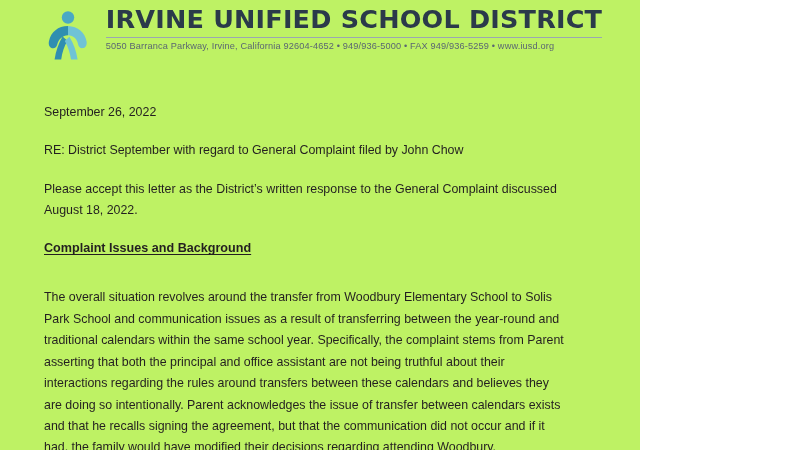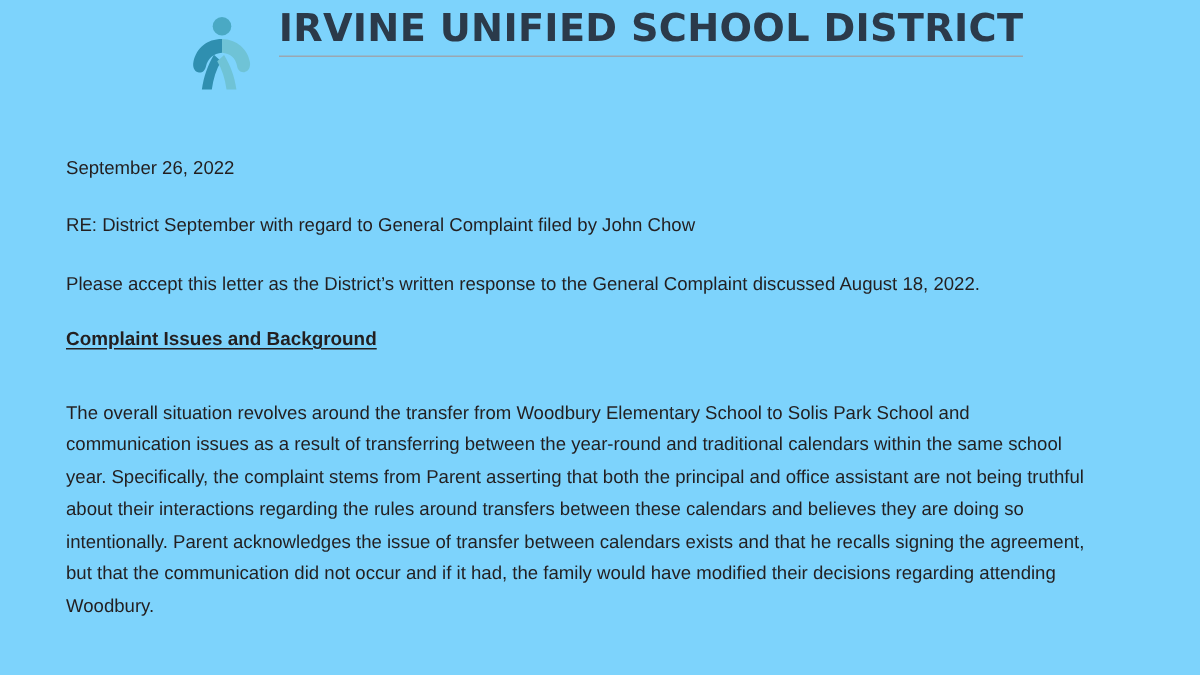--- a/index.html
+++ b/index.html
@@ -9,23 +9,23 @@
   }
   body {
     width: 800px;
     height: 450px;
     overflow: hidden;
     font-family: "Liberation Sans", sans-serif;
     color: #231f20;
   }
   .page {
     position: relative;
-    width: 800px;
+    width: 640px;
     height: 450px;
-    background: #7dd3fc;
+    background: #bef264;
   }
 
   
   .letterhead {
     position: relative;
     padding: 6px 0 0 0;
     height: 66px;
   }
   .lh-inner {
     display: flex;
@@ -113,20 +113,21 @@
           <circle cx="30" cy="9.5" r="6.2" fill="#4aa9c4"></circle>
           <path d="M30 18 C 20 18, 13 24, 11 33 C 10.2 36.6, 11.5 39.5, 14 40.2 C 16.6 40.9, 18.6 39.2, 19.3 36.3 C 20.6 30.9, 24.4 27.6, 30 27.2 Z" fill="#2f8fb0"></path>
           <path d="M30 18 C 40 18.4, 47 24.6, 48.6 33.4 C 49.2 36.8, 47.6 39.6, 45 40.1 C 42.4 40.6, 40.5 38.8, 40 35.9 C 39 30.6, 35.4 27.6, 30 27.2 Z" fill="#6fc3d6"></path>
           <path d="M24.6 28.5 C 20.5 35.5, 17.8 43, 16.6 51.6 L 23.2 51.6 C 24.2 44.4, 26.2 38.2, 29.4 32.8 Z" fill="#2f8fb0"></path>
           <path d="M31.4 28.7 C 35.6 35.6, 38.4 43.1, 39.6 51.6 L 33 51.6 C 32 44.4, 30 38.3, 26.8 32.9 Z" fill="#6fc3d6"></path>
         </svg>
       </div>
       <div class="lh-text">
         <div class="district-name">IRVINE UNIFIED SCHOOL DISTRICT</div>
         <div class="rule"></div>
+        <div class="district-address">5050 Barranca Parkway, Irvine, California 92604-4652 • 949/936-5000 • FAX 949/936-5259 • www.iusd.org</div>
       </div>
     </div>
   </div>
 
   <div class="body-wrap">
 
     <p class="para">September 26, 2022</p>
 
     <p class="para">RE: District September with regard to General Complaint filed by John Chow</p>
 

